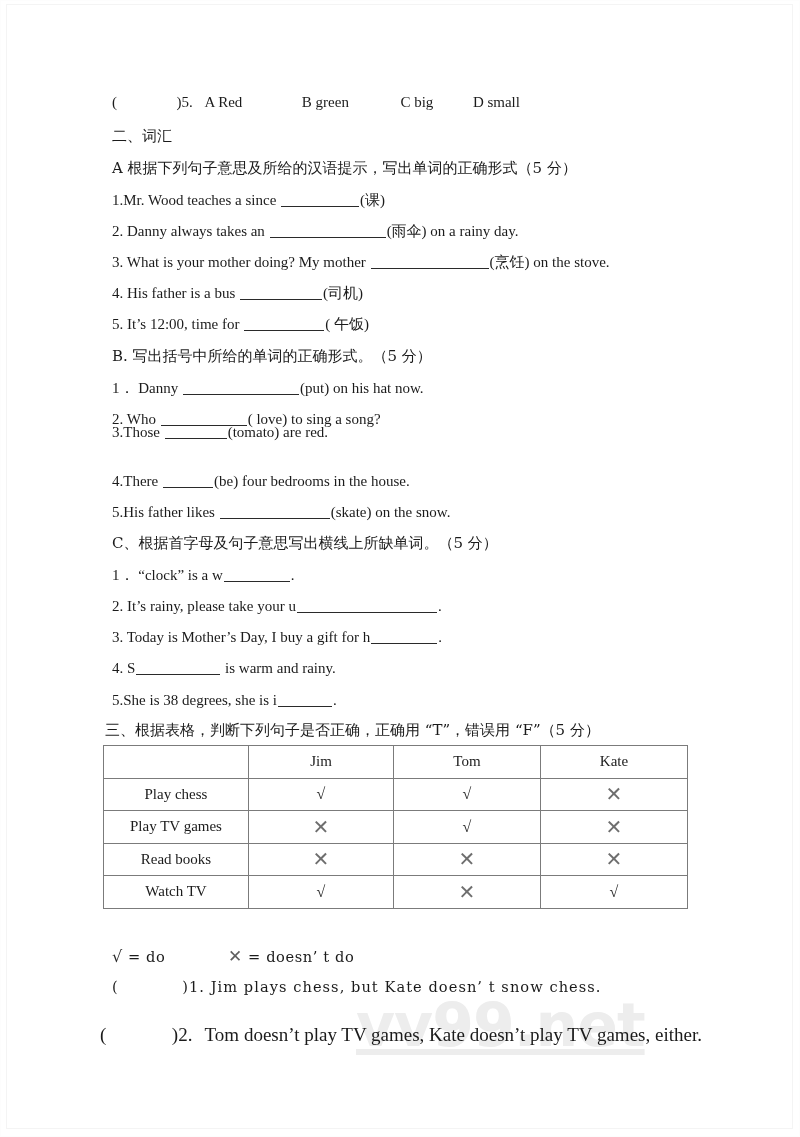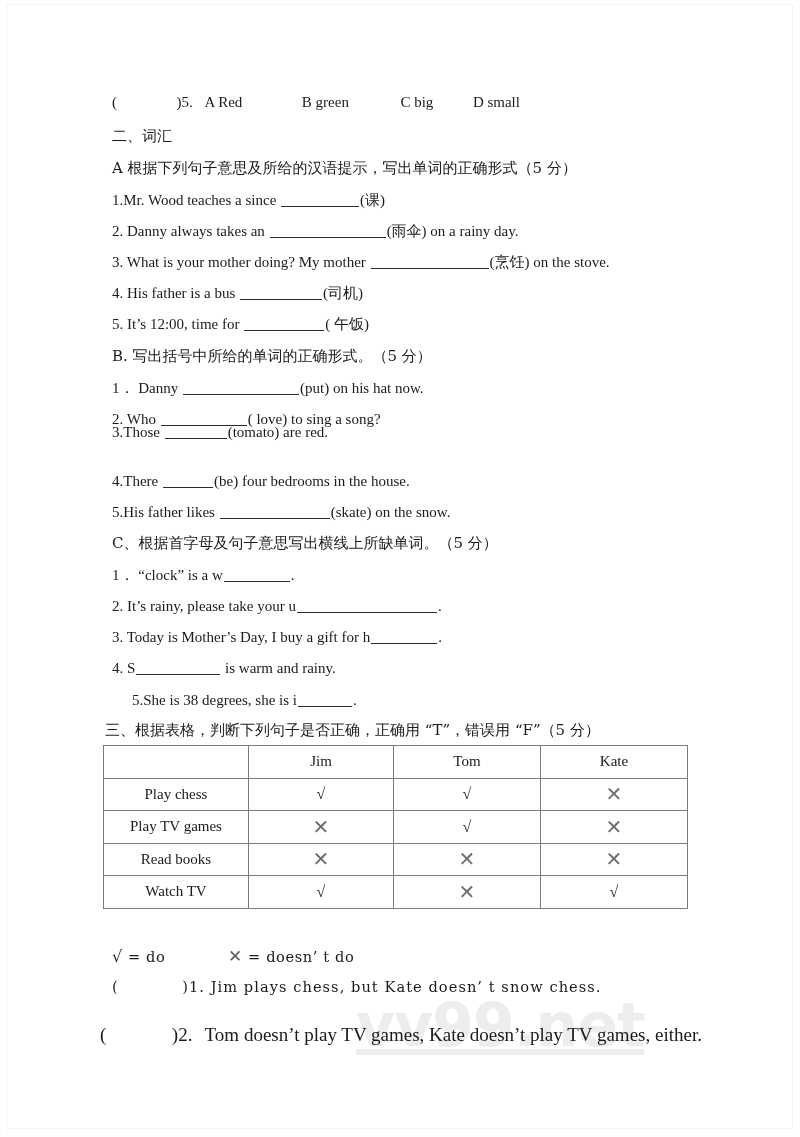--- a/index.html
+++ b/index.html
@@ -205,21 +205,21 @@
     </div>
 
     <div class="line" style="left:112px; top:630px;">
       <span>3. </span><span>Today is Mother’s Day, I buy a gift for h</span><span class="blank" style="width:66px;"></span><span>.</span>
     </div>
 
     <div class="line" style="left:112px; top:661px;">
       <span>4. </span><span>S</span><span class="blank" style="width:84px;"></span><span>  is warm and rainy.</span>
     </div>
 
-    <div class="line" style="left:112px; top:693px;margin-left:20px;">
+    <div class="line" style="left:112px; top:693px;">
       <span>5.</span><span>She is 38 degrees, she is i</span><span class="blank" style="width:54px;"></span><span>.</span>
     </div>
 
     <div class="line cn" style="left:105px; top:723px;">三、根据表格，判断下列句子是否正确，正确用 “T”，错误用 “F”（5 分）</div>
 
     <table id="habit-table">
       <colgroup>
         <col class="c0">
           <col class="c1">
           <col class="c2">

